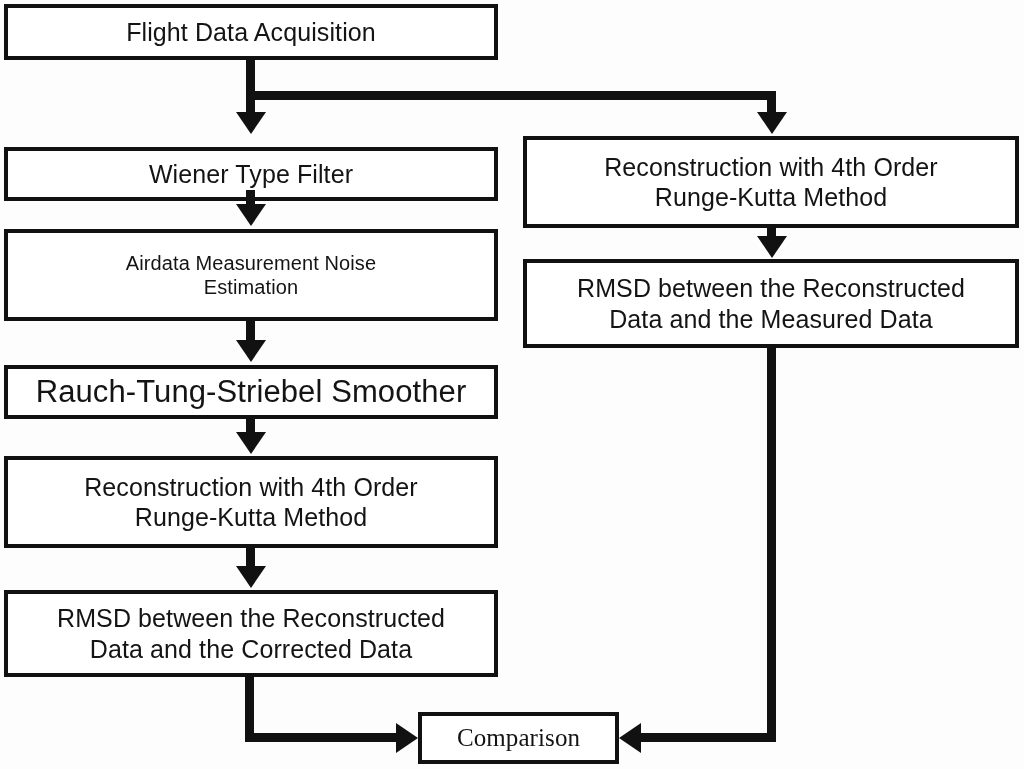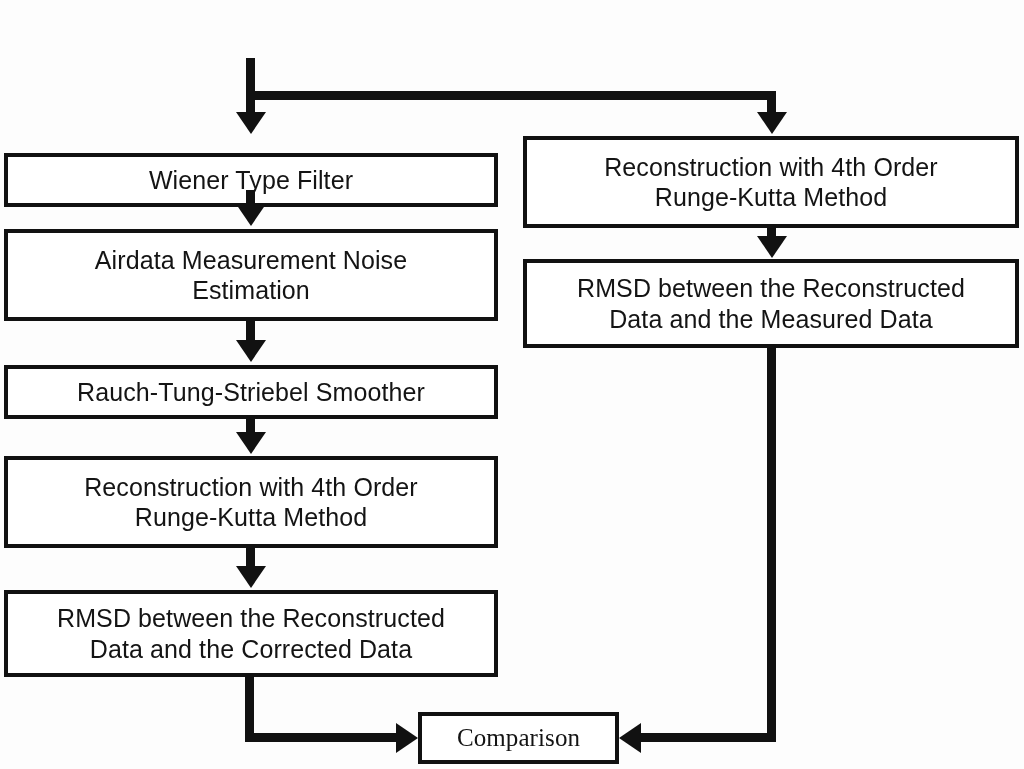--- a/index.html
+++ b/index.html
@@ -68,31 +68,34 @@
     border-top: 15px solid transparent;
     border-bottom: 15px solid transparent;
     border-right: 22px solid #111111;
   }
 </style>
 </head>
 <body>
 
 <div id="canvas">
 
+  <div class="node" style="left:4px;  top:4px;   width:494px; height:56px; font-size:25px;">
+    <span class="label">Flight Data Acquisition</span>
+  </div>
 
-  <div class="node" style="left:4px;  top:153px; width:494px; height:54px; font-size:25px;justify-content:center;">
+  <div class="node" style="left:4px;  top:147px; width:494px; height:54px; font-size:25px;justify-content:center;">
     <span class="label">Wiener Type Filter</span>
   </div>
 
-  <div class="node" style="left:4px;  top:229px; width:494px; height:92px; font-size:25px;">
+  <div class="node" style="left:4px;  top:229px; width:494px; height:92px; font-size:20px;">
     <span class="label">Airdata Measurement Noise
 Estimation</span>
   </div>
 
-  <div class="node" style="left:4px;  top:365px; width:494px; height:54px; font-size:25px;">
+  <div class="node" style="left:4px;  top:365px; width:494px; height:54px; font-size:31px;">
     <span class="label">Rauch-Tung-Striebel Smoother</span>
   </div>
 
   <div class="node" style="left:4px;  top:456px; width:494px; height:92px; font-size:25px;">
     <span class="label">Reconstruction with 4th Order
 Runge-Kutta Method</span>
   </div>
 
   <div class="node" style="left:4px;  top:590px; width:494px; height:87px; font-size:25px;">
     <span class="label">RMSD between the Reconstructed

